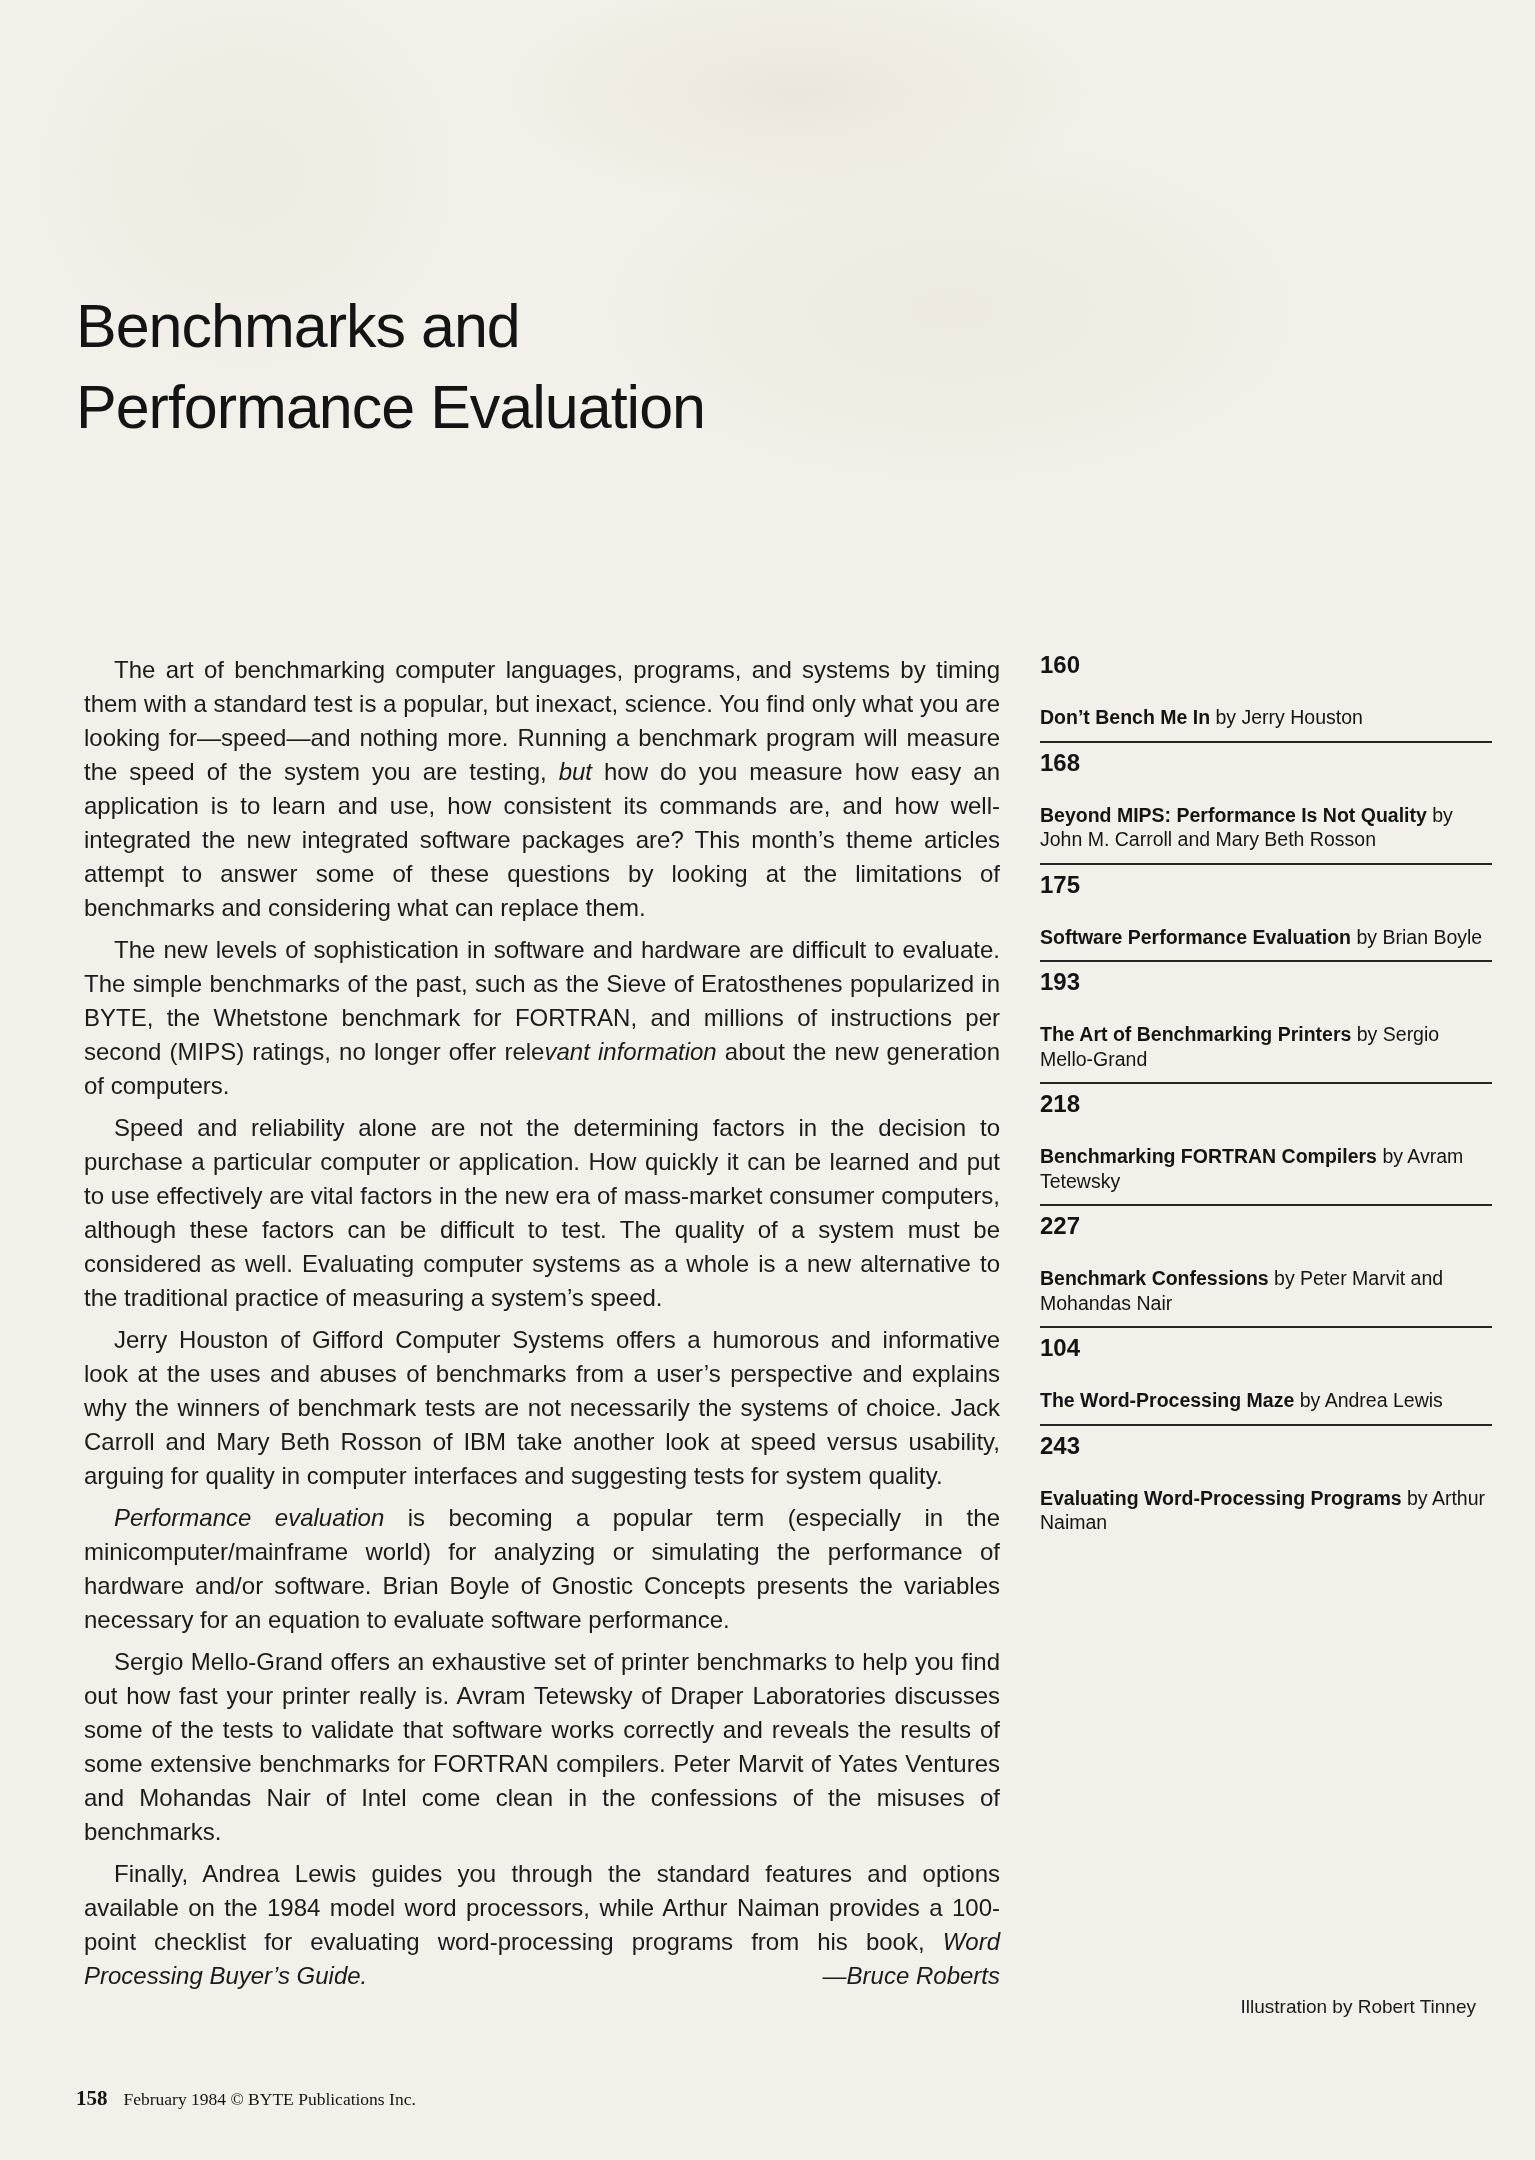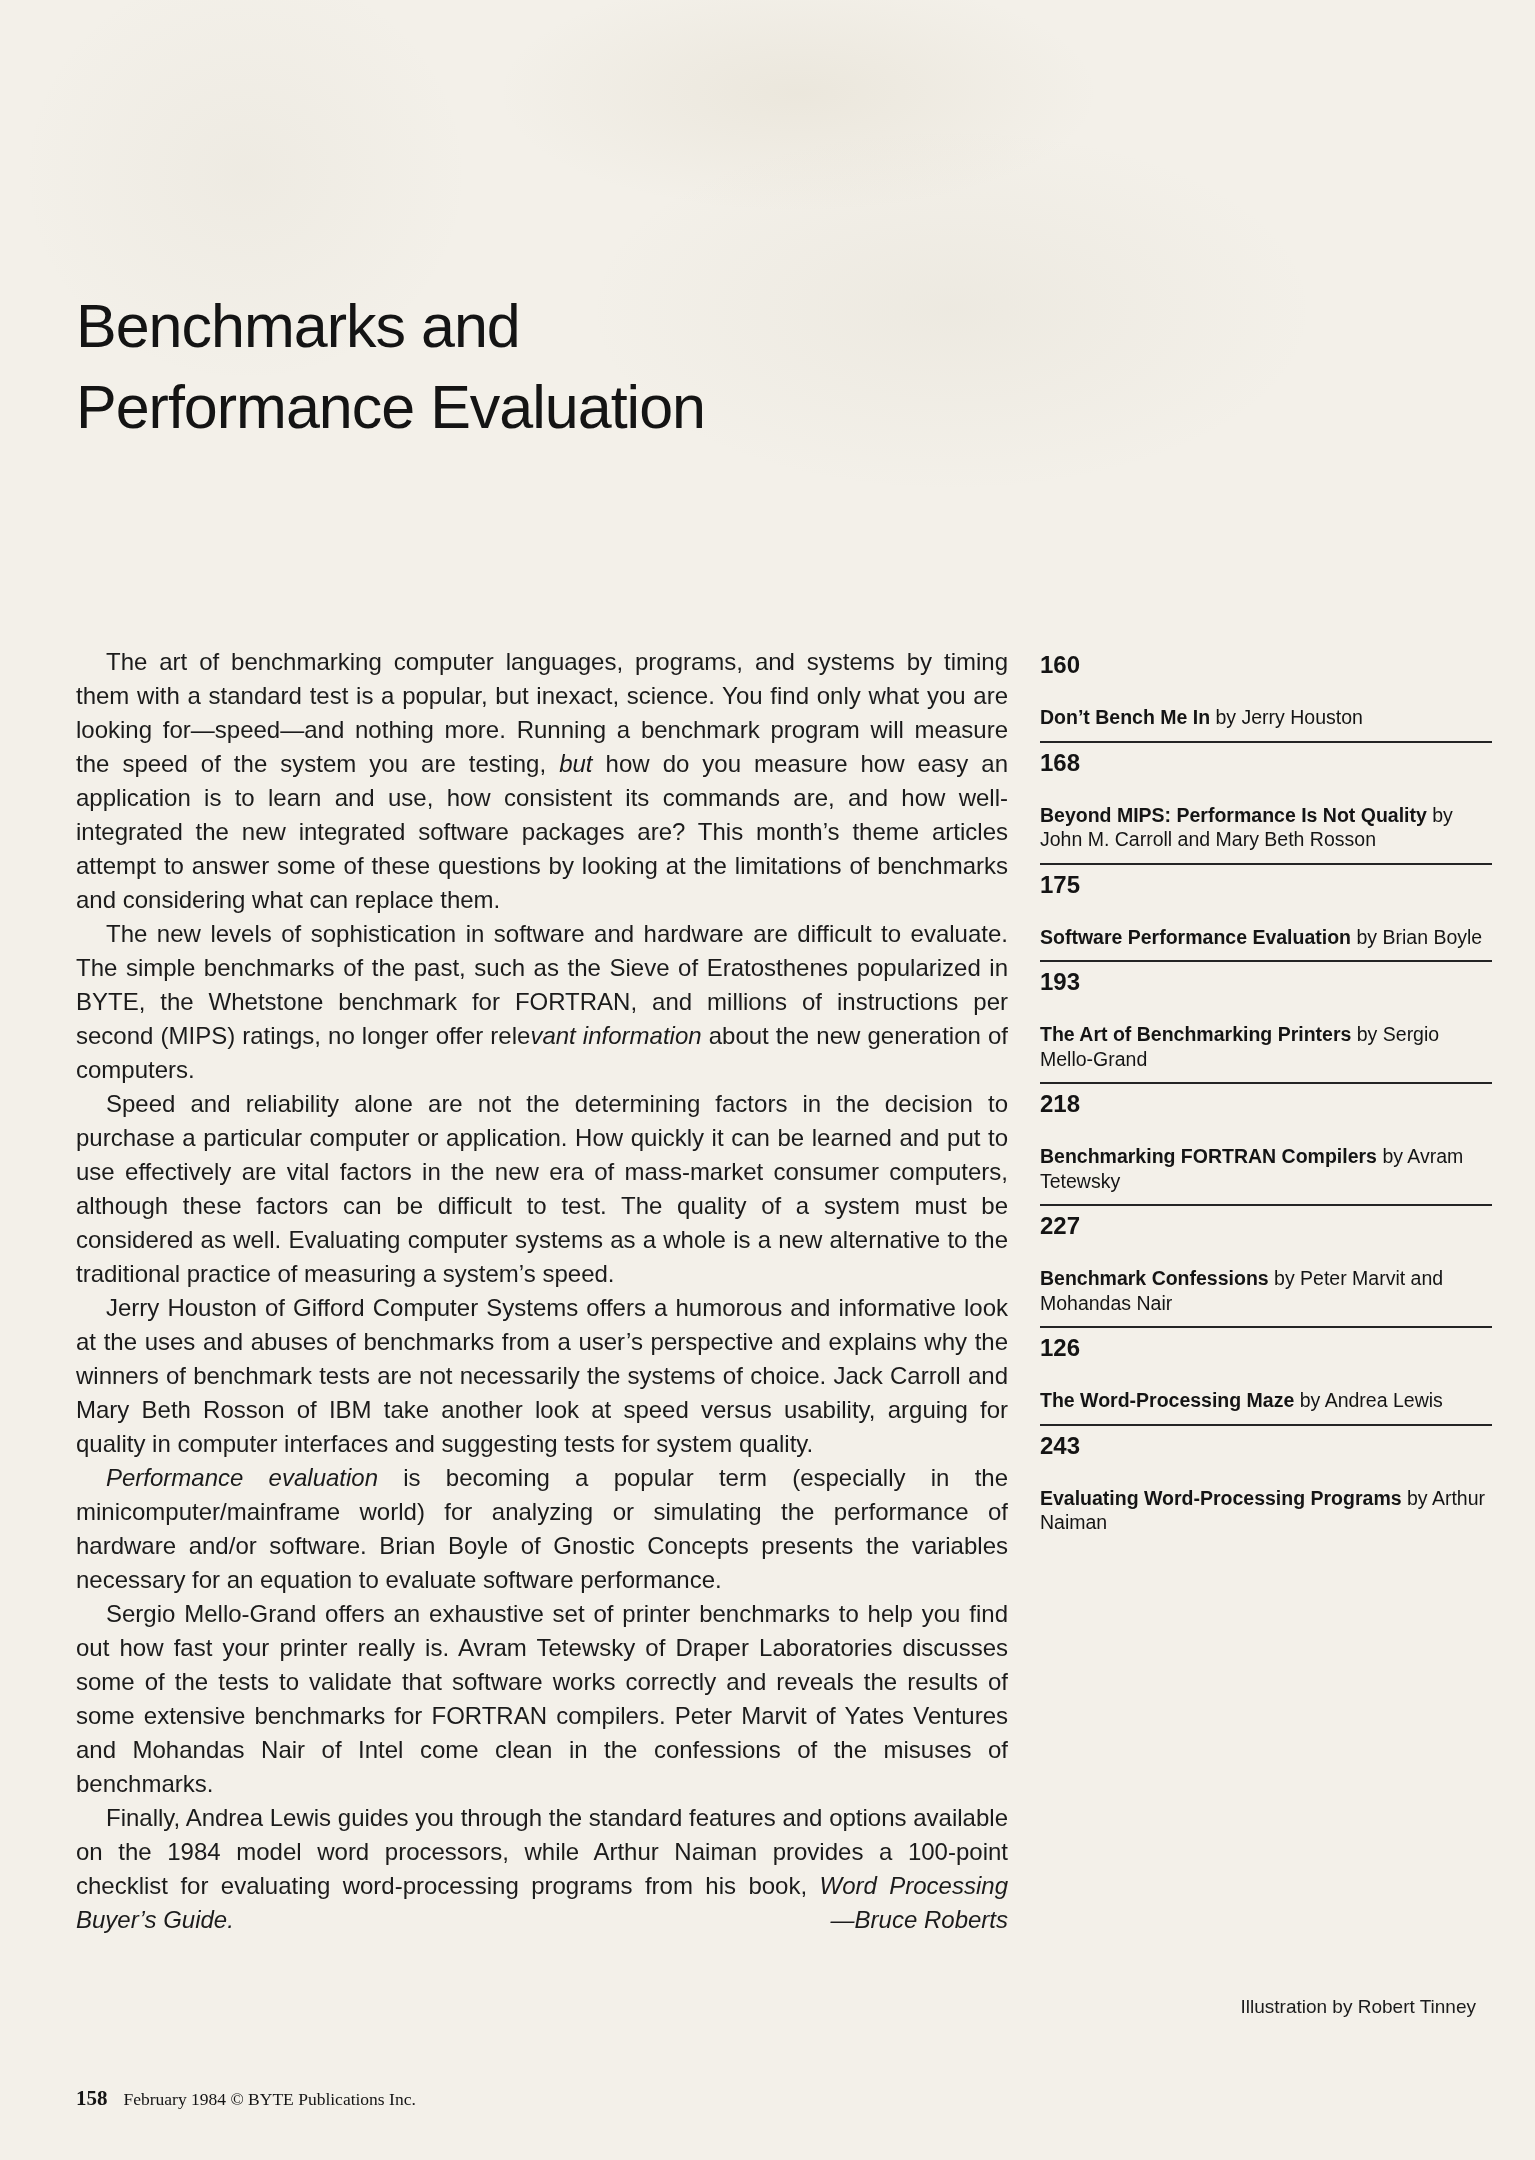--- a/index.html
+++ b/index.html
@@ -26,21 +26,21 @@
     position: absolute; left: 76px; top: 286px;
     font-size: 61px; line-height: 81px; font-weight: 500;
     letter-spacing: -1px; color: #141414;
   }
 
   .body-col {
     position: absolute; left: 76px; top: 645px; width: 932px;
     font-size: 24px; line-height: 34px; text-align: justify;
     color: #1b1b1b;
   }
-  .body-col p { margin: 0; text-indent: 30px; }
+  .body-col p { margin: 8px; text-indent: 30px; }
   .italic { font-style: italic; }
   .byline { float: right; font-style: italic; }
 
   .toc { position: absolute; left: 1040px; top: 645px; width: 452px; color: #141414; }
   .toc-item { display: flex; padding: 8px 0 11px; border-bottom: 2px solid #242424; flex-direction: column; }
   .toc-item.last { border-bottom: none; }
   .toc-page {
     flex: 0 0 52px; width: 52px; margin-right: 13px;
     font-weight: bold; font-size: 24px; line-height: 24px;
   }
@@ -99,21 +99,21 @@
     </div>
     <div class="toc-item">
       <span class="toc-page">218</span>
       <span class="toc-entry"><strong class="toc-title">Benchmarking FORTRAN Compilers</strong> <span class="toc-authors">by Avram Tetewsky</span></span>
     </div>
     <div class="toc-item">
       <span class="toc-page">227</span>
       <span class="toc-entry"><strong class="toc-title">Benchmark Confessions</strong> <span class="toc-authors">by Peter Marvit and Mohandas Nair</span></span>
     </div>
     <div class="toc-item">
-      <span class="toc-page">126</span>
+      <span class="toc-page">104</span>
       <span class="toc-entry"><strong class="toc-title">The Word-Processing Maze</strong> <span class="toc-authors">by Andrea Lewis</span></span>
     </div>
     <div class="toc-item last">
       <span class="toc-page">243</span>
       <span class="toc-entry"><strong class="toc-title">Evaluating Word-Processing Programs</strong> <span class="toc-authors">by Arthur Naiman</span></span>
     </div>
   </aside>
 
   <div class="credit">Illustration by Robert Tinney</div>
 

